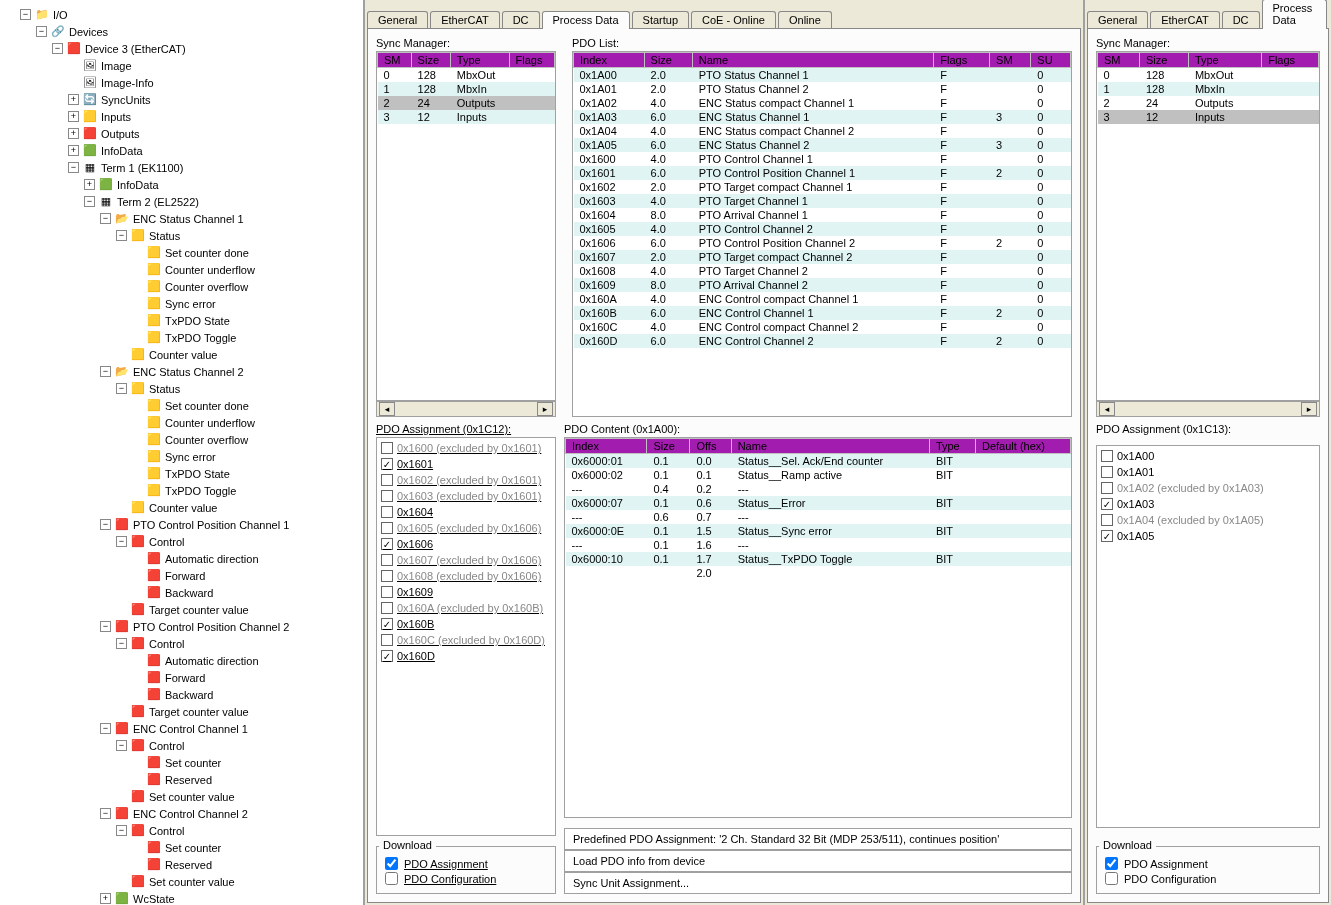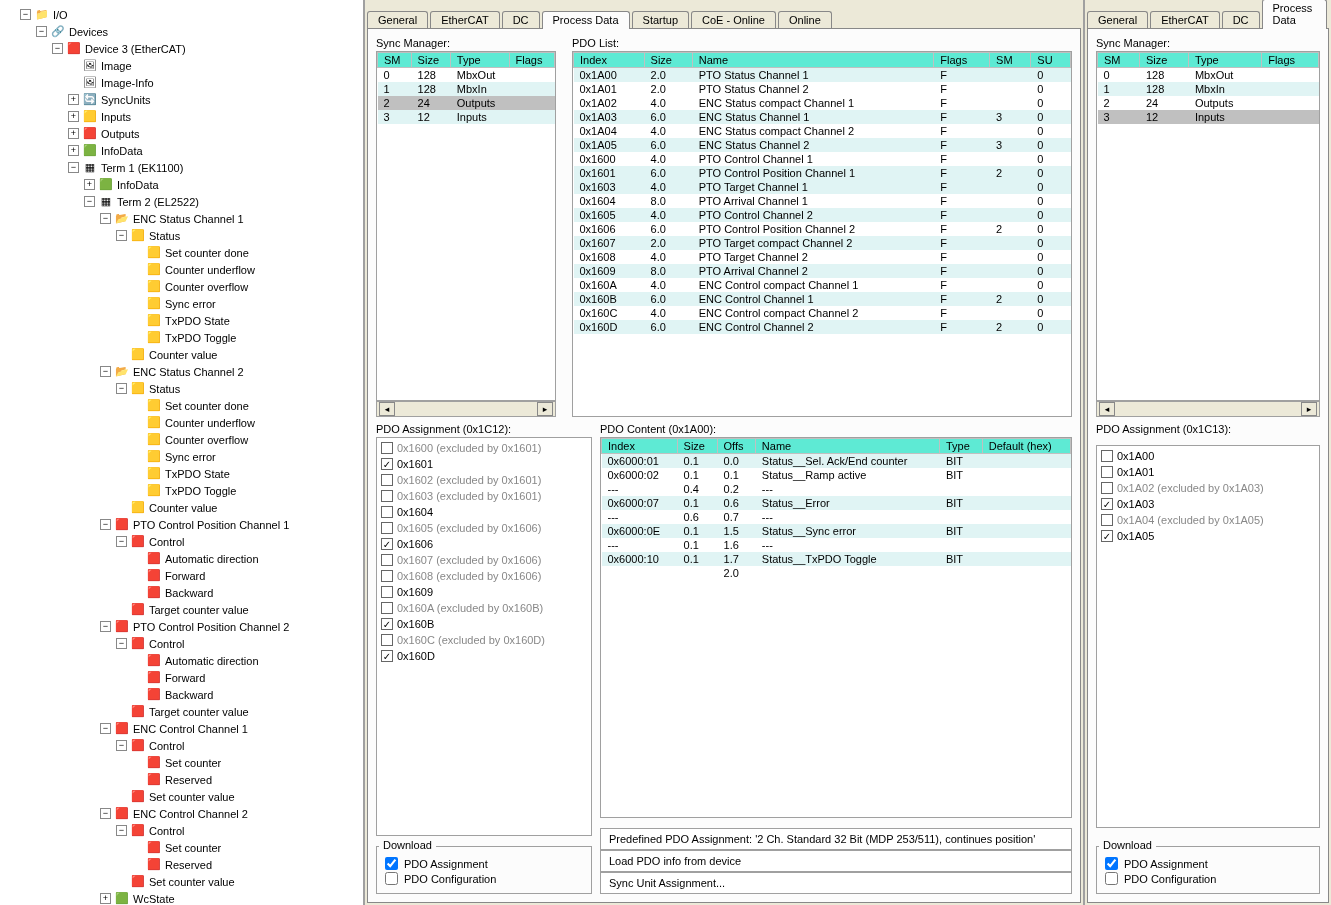--- a/index.html
+++ b/index.html
@@ -28,21 +28,21 @@
 .tab { border:1px solid #888; border-bottom:none; padding:2px 10px; background:#ece9d8; margin-right:2px; border-radius:3px 3px 0 0; cursor:pointer; }
 .tab.active { background:#fcfcfc; position:relative; top:1px; padding-bottom:3px; }
 .tabpage { border:1px solid #888; background:#fcfcfc; flex:1; display:flex; flex-direction:column; padding:8px; gap:6px; overflow:hidden; }
 
 
 .seclabel { font-size:11px; margin-bottom:2px; }
 
 
 .tbl { border:1px solid #a0a0a0; background:#fff; overflow:auto; }
 .tbl table { width:100%; border-collapse:collapse; }
-.tbl th { background:#5eead4; border:1px solid #c0c0c0; padding:1px 6px; text-align:left; font-weight:normal; }
+.tbl th { background:#a21caf; border:1px solid #c0c0c0; padding:1px 6px; text-align:left; font-weight:normal; }
 .tbl td { padding:1px 6px; border-right:1px solid transparent; }
 .tbl tr.sel td { background:#c0c0c0 !important; }
 .tbl tr.alt td { background:#e0f4f4; }
 
 
 .row-mid { display:flex; gap:8px; }
 .col { display:flex; flex-direction:column; }
 
 
 .chklist { border:1px solid #a0a0a0; background:#fff; overflow:auto; padding:2px; }
@@ -473,20 +473,28 @@
                   <td>0</td>
                 </tr>
                 <tr class="alt">
                   <td>0x1601</td>
                   <td>6.0</td>
                   <td>PTO Control Position Channel 1</td>
                   <td>F</td>
                   <td>2</td>
                   <td>0</td>
                 </tr>
+                <tr>
+                  <td>0x1602</td>
+                  <td>2.0</td>
+                  <td>PTO Target compact Channel 1</td>
+                  <td>F</td>
+                  <td></td>
+                  <td>0</td>
+                </tr>
                 <tr class="alt">
                   <td>0x1603</td>
                   <td>4.0</td>
                   <td>PTO Target Channel 1</td>
                   <td>F</td>
                   <td></td>
                   <td>0</td>
                 </tr>
                 <tr>
                   <td>0x1604</td>
@@ -568,21 +576,21 @@
                   <td>2</td>
                   <td>0</td>
                 </tr>
               </tbody>
             </table>
         </div>
       </div>
     </div>
 
     <div class="row-mid" style="flex:1;">
-      <div class="col" style="width:216px;">
+      <div class="col" style="width:180px;text-decoration:underline;">
         <div class="seclabel">PDO Assignment (0x1C12):</div>
         <div class="chklist" style="flex:1;" id="assign12">
             <div class="chk-item excluded">
               <span class="chk-box"></span>
               <span>0x1600 (excluded by 0x1601)</span>
             </div>
             <div class="chk-item">
               <span class="chk-box">✓</span>
               <span>0x1601</span>
             </div>

